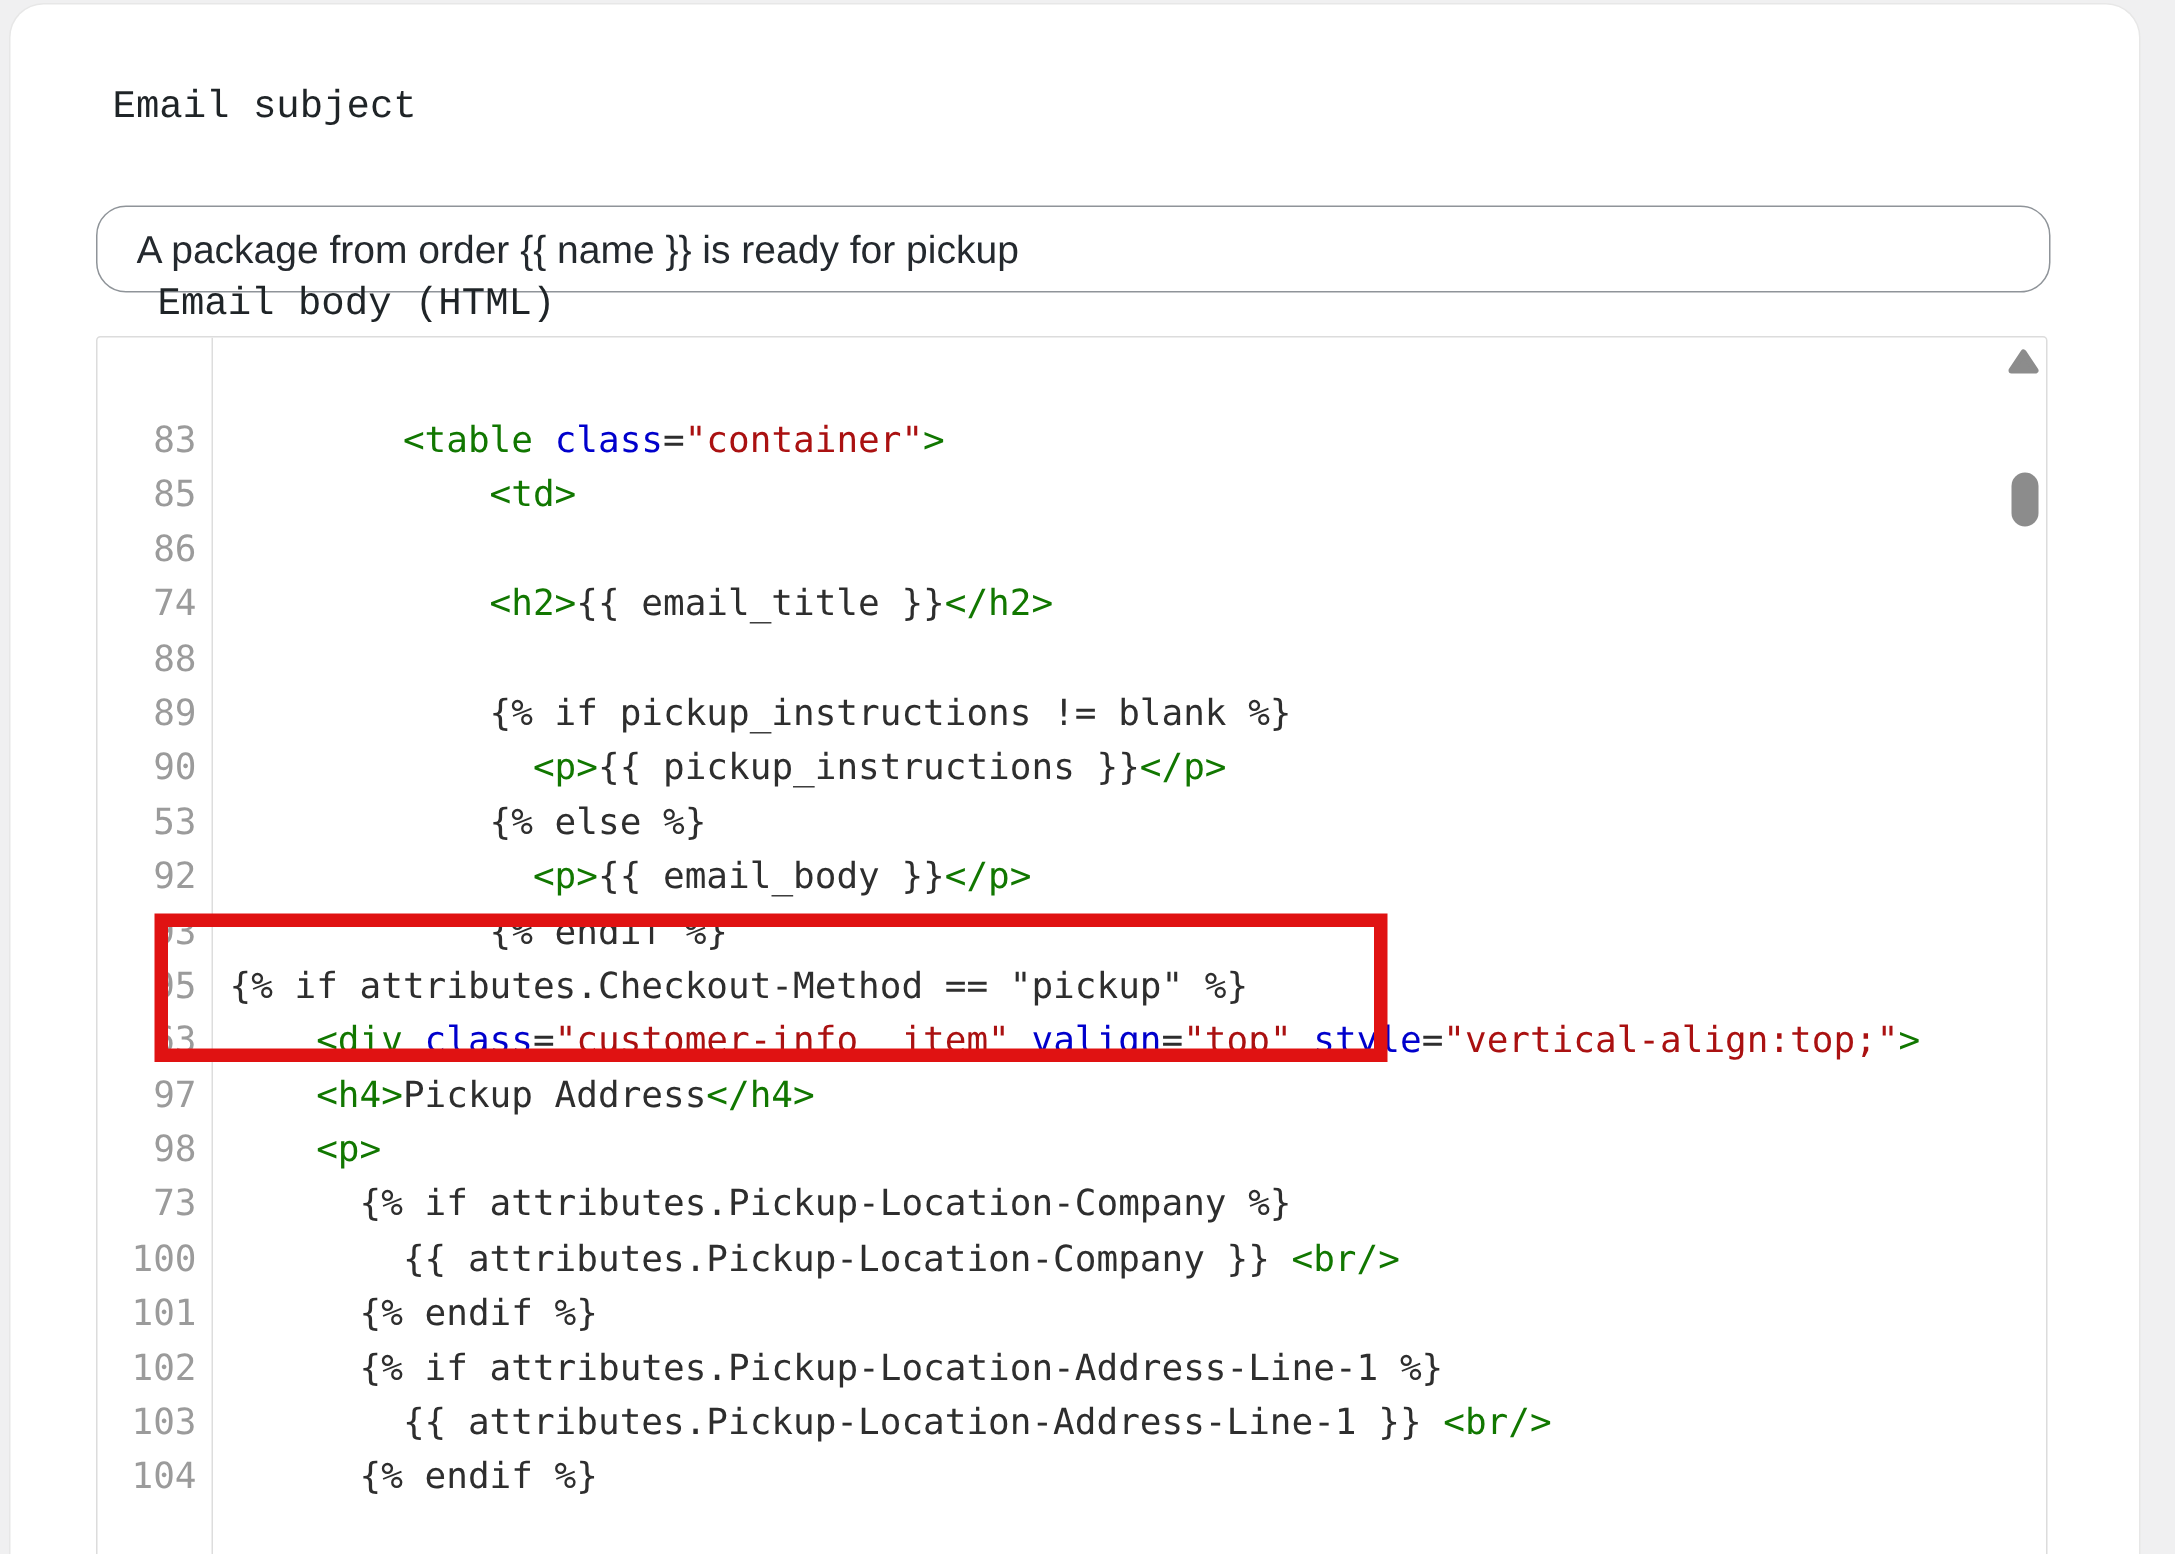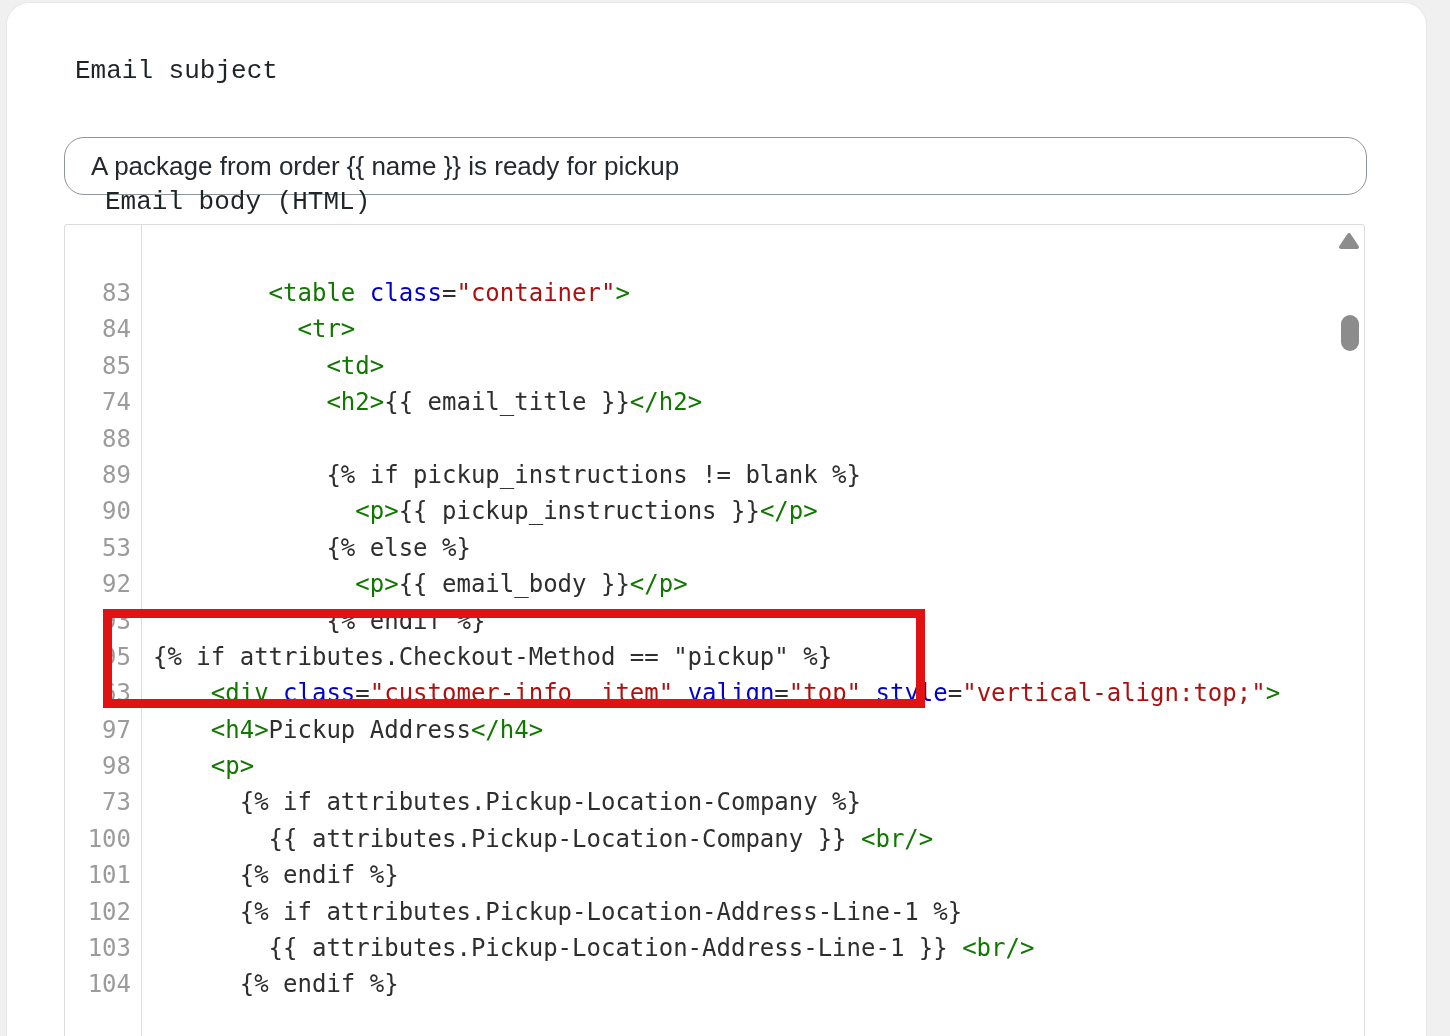--- a/index.html
+++ b/index.html
@@ -124,26 +124,26 @@
     <div class="field-label" id="body-label">Email body (HTML)</div>
 
     <div id="editor">
       <div id="gutter-separator"></div>
       <div id="code-lines">
           <div class="cm-row">
             <div class="cm-gutter-num">83</div>
             <div class="cm-code">        <span class="tk-tag">&lt;table</span><span class="tk-pln"> </span><span class="tk-attr">class</span><span class="tk-pln">=</span><span class="tk-str">"container"</span><span class="tk-tag">&gt;</span></div>
           </div>
           <div class="cm-row">
-            <div class="cm-gutter-num">84</div>
-            <div class="cm-code">          <span class="tk-tag">&lt;tr&gt;</span></div>
-          </div>
-          <div class="cm-row">
             <div class="cm-gutter-num">85</div>
             <div class="cm-code">            <span class="tk-tag">&lt;td&gt;</span></div>
+          </div>
+          <div class="cm-row">
+            <div class="cm-gutter-num">86</div>
+            <div class="cm-code"></div>
           </div>
           <div class="cm-row">
             <div class="cm-gutter-num">74</div>
             <div class="cm-code">            <span class="tk-tag">&lt;h2&gt;</span><span class="tk-pln">{{ email_title }}</span><span class="tk-tag">&lt;/h2&gt;</span></div>
           </div>
           <div class="cm-row">
             <div class="cm-gutter-num">88</div>
             <div class="cm-code"></div>
           </div>
           <div class="cm-row">

